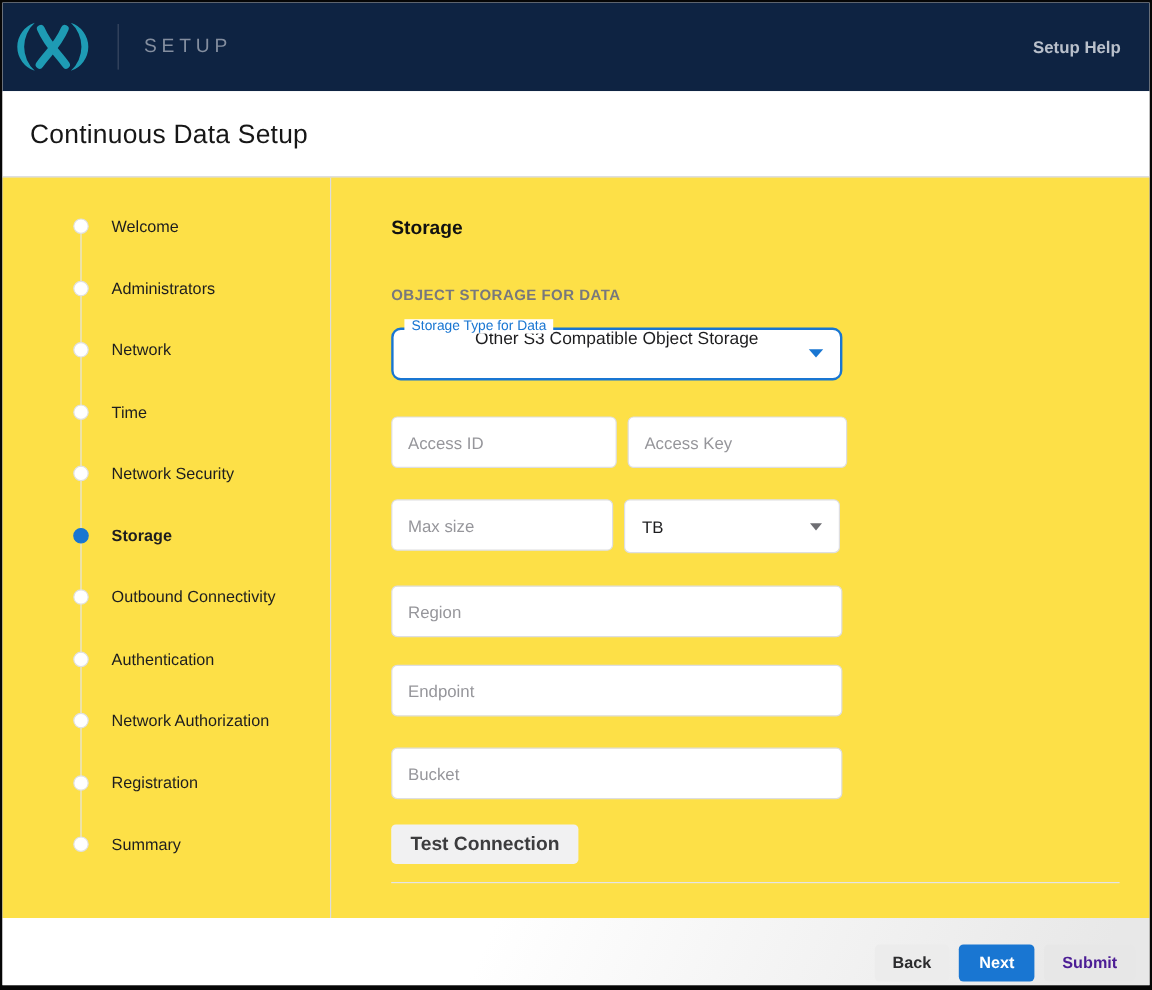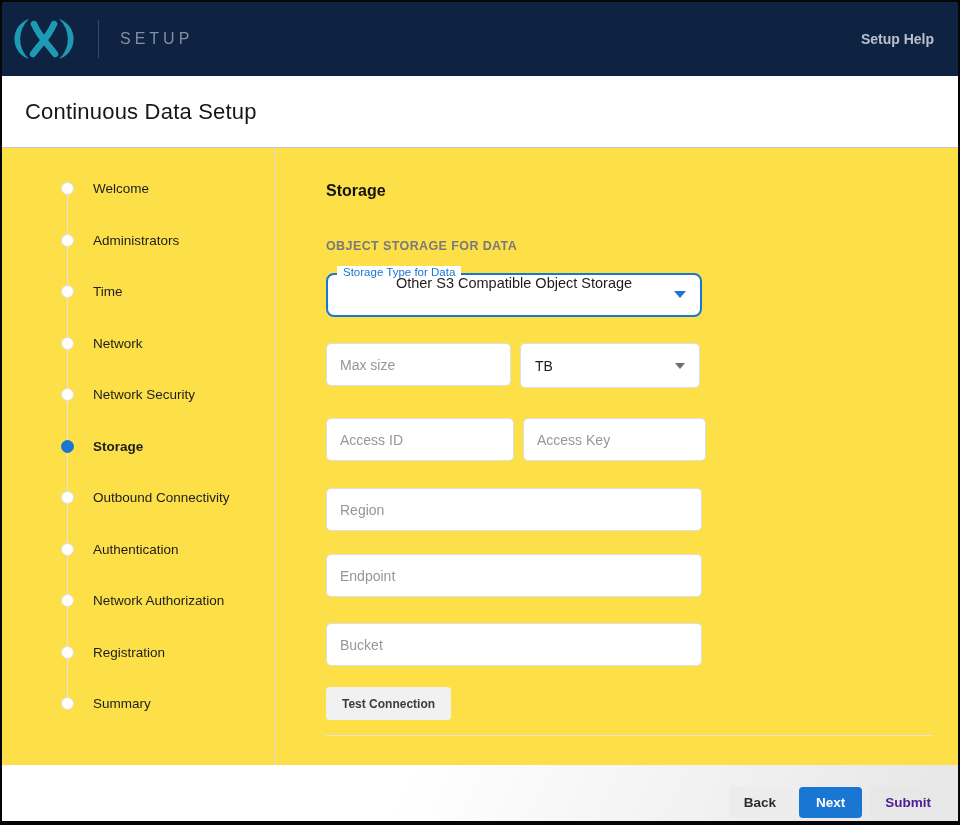--- a/index.html
+++ b/index.html
@@ -110,21 +110,21 @@
   }
   .select-plain .select-value { font-size: 14px; color: #1d1d1f; }
   .field-full { width: 376px; height: 46px; display: block; }
   .m-region { margin-top: 27px; height: 46px; }
   .m-endpoint { margin-top: 23px; }
   .m-bucket { margin-top: 26px; }
 
   .test-connection-btn {
     margin-top: 21px; height: 33px; padding: 0 16px;
     background: #f1f1f2; border: none; border-radius: 4px;
-    font-family: inherit; font-size: 12px; font-weight: 600; color: #3c3c3e;
+    font-family: inherit; font-size: 16px; font-weight: 600; color: #3c3c3e;
     cursor: pointer; display: inline-block;
   }
   .content-divider { margin-top: 15px; width: 607px; border-top: 1px solid #e4e4e6; height: 0; }
 
   
   .footer {
     height: 56px; flex-shrink: 0;
     background: linear-gradient(115deg, #ffffff 42%, #e8e8e8 95%);
     display: flex; justify-content: flex-end; align-items: flex-end;
     padding: 0 12px 3px 0; gap: 8px;
@@ -168,25 +168,25 @@
         <li class="step">
           <span class="step-dot"></span>
           <span class="step-label">Welcome</span>
         </li>
         <li class="step">
           <span class="step-dot"></span>
           <span class="step-label">Administrators</span>
         </li>
         <li class="step">
           <span class="step-dot"></span>
+          <span class="step-label">Network</span>
+        </li>
+        <li class="step">
+          <span class="step-dot"></span>
           <span class="step-label">Time</span>
-        </li>
-        <li class="step">
-          <span class="step-dot"></span>
-          <span class="step-label">Network</span>
         </li>
         <li class="step">
           <span class="step-dot"></span>
           <span class="step-label">Network Security</span>
         </li>
         <li class="step active">
           <span class="step-dot"></span>
           <span class="step-label">Storage</span>
         </li>
         <li class="step">
@@ -213,35 +213,35 @@
     </aside>
 
     <section class="content">
       <h2 class="content-heading">Storage</h2>
       <div class="section-label">OBJECT STORAGE FOR DATA</div>
 
       <div class="select-outlined">
         <span class="float-label">Storage Type for Data</span>
         <span class="select-value">Other S3 Compatible Object Storage</span>
         <span class="caret-blue"></span>
+      </div>
+
+      <div class="field-row row-1">
+        <input class="field w-accessid" type="text" placeholder="Access ID" style="">
+        <input class="field w-accesskey" type="text" placeholder="Access Key" style="">
       </div>
 
       <div class="field-row row-2">
         <input class="field w-maxsize" type="text" placeholder="Max size" style="">
         <div class="select-plain">
           <span class="select-value">TB</span>
           <span class="caret-gray"></span>
         </div>
       </div>
 
-      <div class="field-row row-1">
-        <input class="field w-accessid" type="text" placeholder="Access ID" style="">
-        <input class="field w-accesskey" type="text" placeholder="Access Key" style="">
-      </div>
-
       <input class="field field-full m-region" type="text" placeholder="Region" style="">
       <input class="field field-full m-endpoint" type="text" placeholder="Endpoint" style="">
       <input class="field field-full m-bucket" type="text" placeholder="Bucket" style="">
 
       <button class="test-connection-btn">Test Connection</button>
 
       <div class="content-divider"></div>
     </section>
   </div>
 

